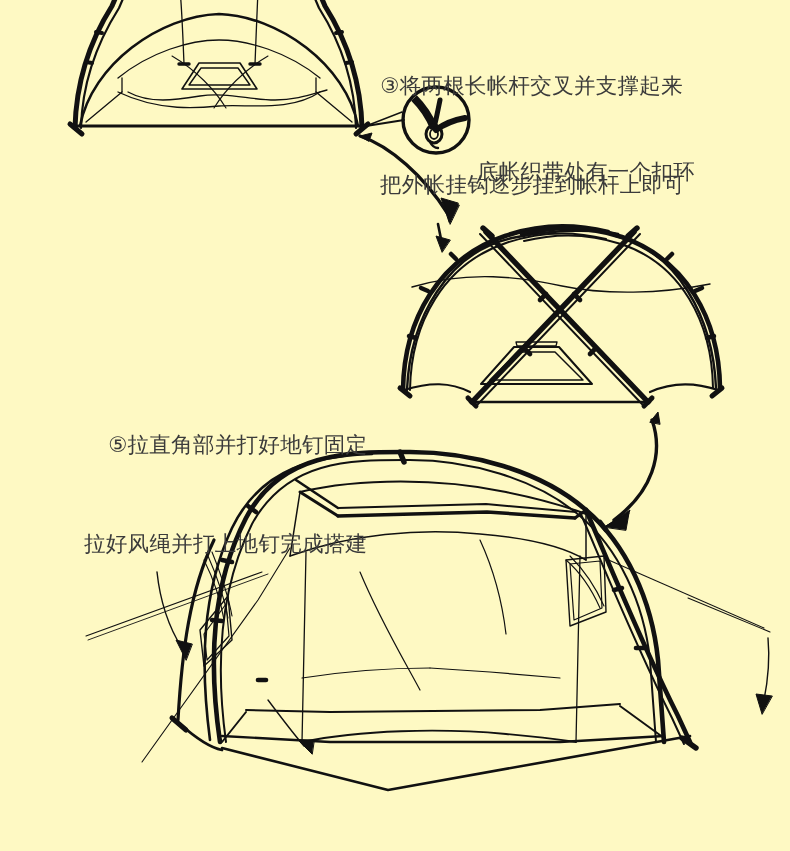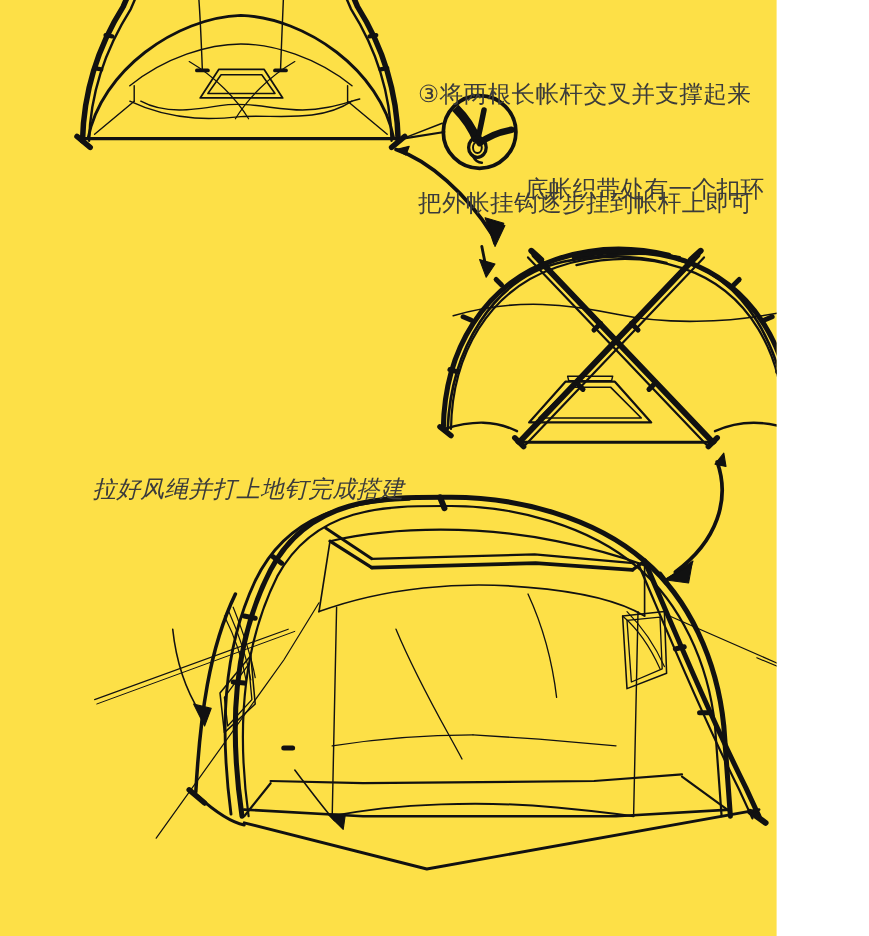--- a/index.html
+++ b/index.html
@@ -5,23 +5,23 @@
   html, body {
     margin: 0;
     padding: 0;
     background: #ffffff;
   }
   body {
     font-family: "Liberation Sans", "DejaVu Sans", sans-serif;
   }
   #page {
     position: relative;
-    width: 706px;
+    width: 790px;
     height: 851px;
-    background: #fde047;
+    background: #fef9c3;
     overflow: hidden;
   }
   #page svg.layer {
     position: absolute;
     left: 0;
     top: 0;
     width: 790px;
     height: 851px;
     pointer-events: none;
   }
@@ -32,21 +32,21 @@
     line-height: 33px;
     letter-spacing: 0.3px;
     white-space: pre;
     font-weight: 400;
   }
   .caption .ln { display: block; }
   #cap-step3 { left: 380px; top: 4px; }
   #cap-buckle { left: 477px; top: 90px; }
   #cap-step4 { left: 74px; top: 181px; }
   #cap-step5 { left: 108px; top: 363px; }
-  #cap-step5 .ln2 { margin-left: -24px; display:block;font-style:italic; }
+  #cap-step5 .ln2 { margin-left: -24px; display:block; }
 </style>
 </head>
 <body>
 
 <div id="page">
 
   <svg class="layer" viewBox="0 0 790 851" xmlns="http://www.w3.org/2000/svg">
     <g fill="none" stroke="#111111" stroke-linecap="round" stroke-linejoin="round">
 
       <path d="M75,128 C76,86 88,44 112,6 L118,-8" stroke-width="5"></path>
@@ -269,16 +269,17 @@
     <span class="ln">③将两根长帐杆交叉并支撑起来</span>
     <span class="ln">把外帐挂钩逐步挂到帐杆上即可</span>
   </div>
 
   <div class="caption" id="cap-buckle">
     <span class="ln">底帐织带处有一个扣环</span>
   </div>
 
 
   <div class="caption" id="cap-step5">
+    <span class="ln">⑤拉直角部并打好地钉固定</span>
     <span class="ln ln2">拉好风绳并打上地钉完成搭建</span>
   </div>
 
 </div>
 
 </body></html>

